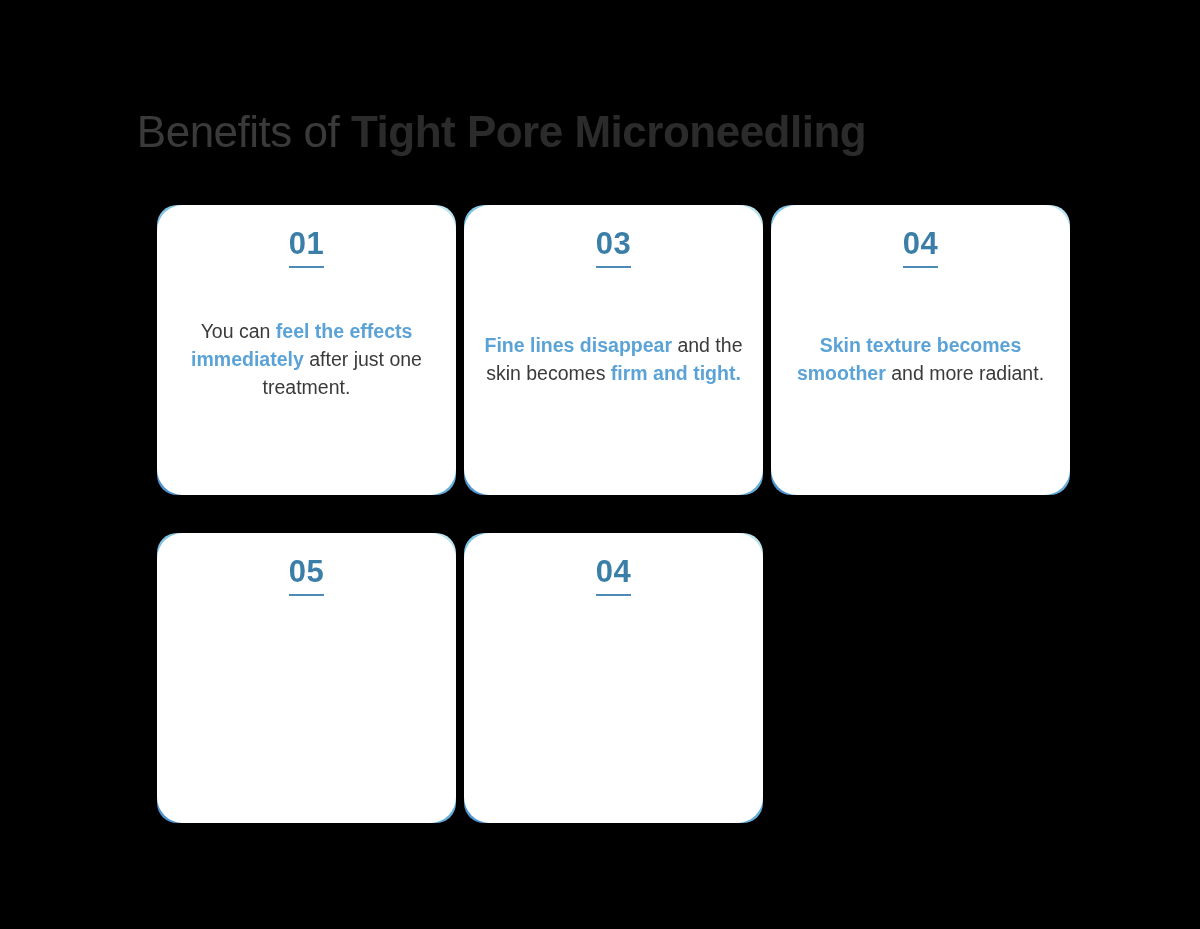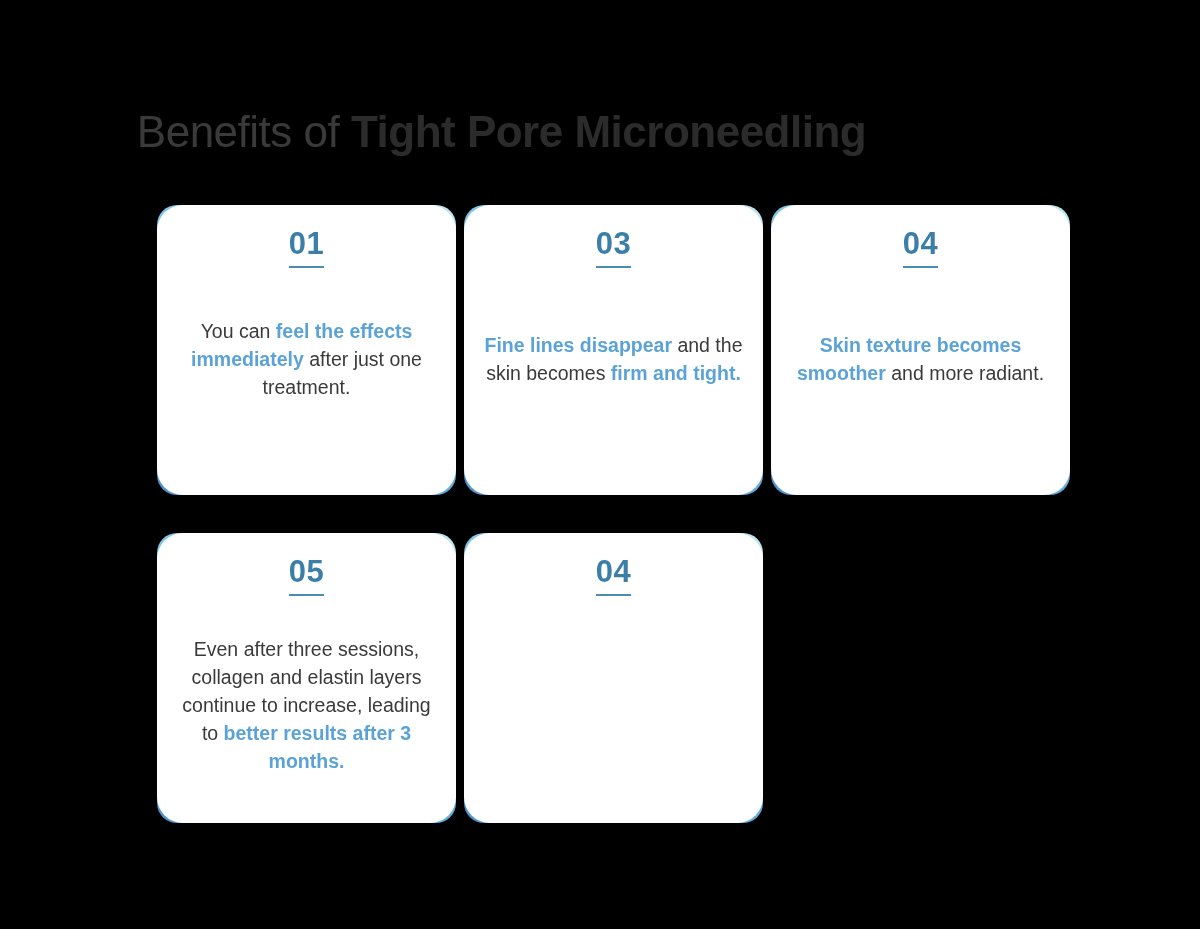--- a/index.html
+++ b/index.html
@@ -153,23 +153,20 @@
         <div class="body">
           <span class="body-text"><span class="hl">Skin texture becomes smoother</span><span> and more radiant.</span></span>
         </div>
       </div>
     </div>
 
 
     <div class="card c5">
       <div class="card-inner">
         <div class="num">05</div>
-        <div class="body">
-          <span class="body-text"><span>Even after three sessions, collagen and elastin layers continue to increase, leading to </span><span class="hl">better results after 3 months.</span></span>
-        </div>
       </div>
     </div>
 
     <div class="card c6">
       <div class="card-inner">
         <div class="num">04</div>
       </div>
     </div>
 
   </div>

